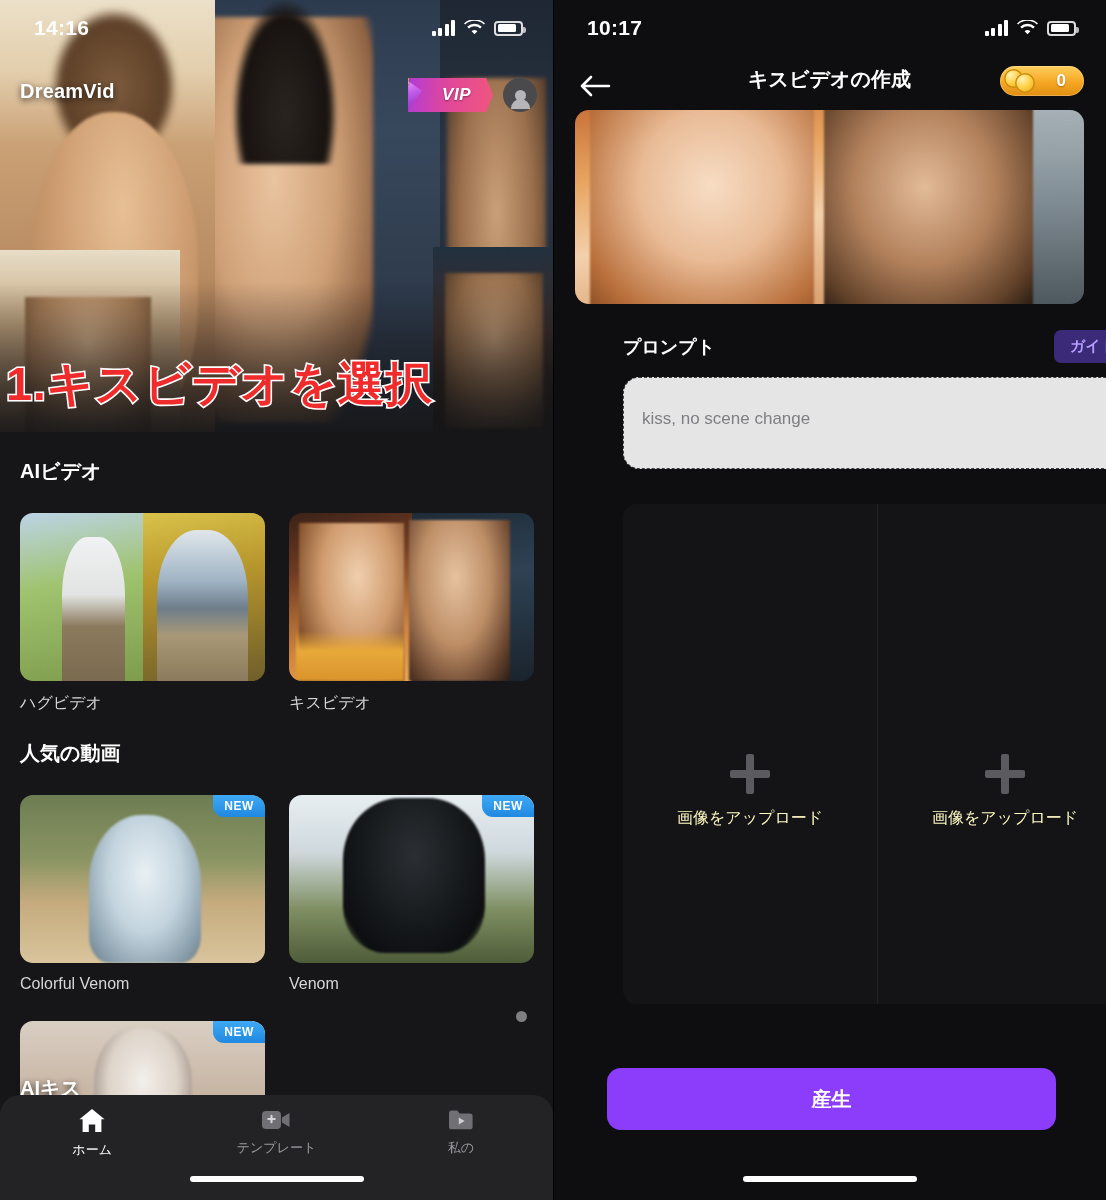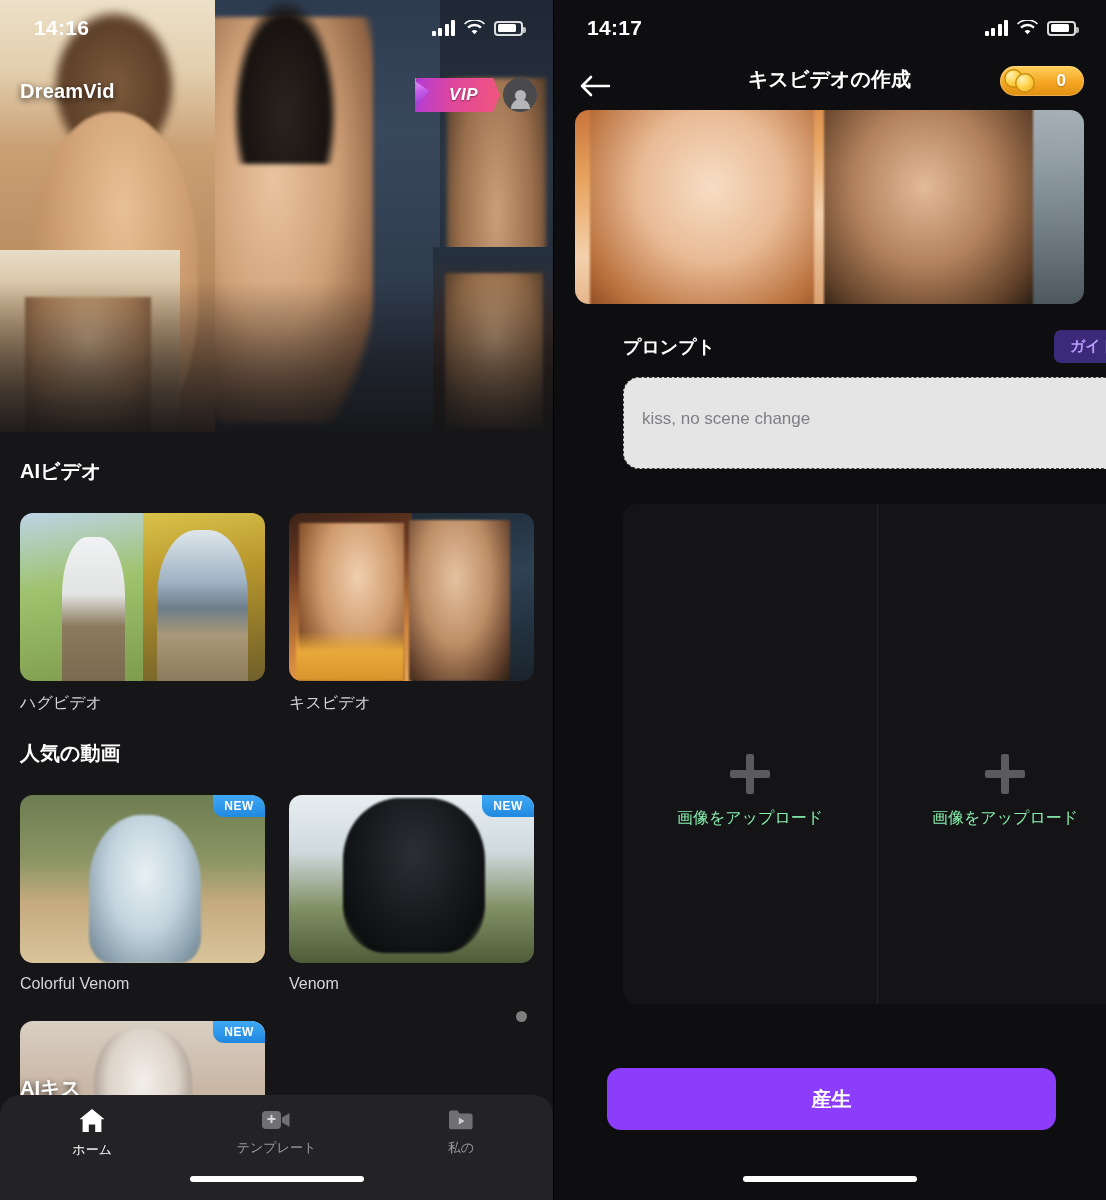--- a/index.html
+++ b/index.html
@@ -64,21 +64,21 @@
   .hp-thumb-r { position:absolute; right:0; bottom:0; width:120px; height:185px;
       background:linear-gradient(180deg,#22303f 0%,#3a2c2a 45%,#1a1410 100%); }
   .hp-thumb-r::after{content:"";position:absolute;left:10%;top:14%;width:82%;height:84%;
       background:radial-gradient(ellipse at 50% 42%, #c9a07a 0%, #8f6846 58%, #3d2c1e 100%);filter:blur(1.5px);}
   .hero-fade { position:absolute; left:0; right:0; bottom:0; height:150px;
       background:linear-gradient(180deg, rgba(20,20,22,0) 0%, rgba(20,20,22,.55) 58%, rgba(22,22,24,.92) 100%); }
 
   .brand { position:absolute; left:20px; top:80px; color:#fff; font-size:20px;
       font-weight:800; letter-spacing:.2px; text-shadow:0 2px 6px rgba(0,0,0,.75); z-index:12; }
 
-  .hero-badges { position:absolute; right:16px; top:78px; display:flex; align-items:flex-start; gap:3px; z-index:14; }
+  .hero-badges { position:absolute; right:16px; top:78px; display:flex; align-items:flex-start; gap:10px; z-index:14; }
   .vip { position:relative; height:34px; padding:0 22px 0 34px; display:flex; align-items:center;
       background:linear-gradient(95deg,#b13bd6 0%,#e0479b 45%,#f0567e 100%);
       clip-path: polygon(0 0, 92% 0, 100% 50%, 92% 100%, 0 100%);
       color:#fff; font-size:17px; font-weight:800; font-style:italic; letter-spacing:.5px;
       text-shadow:0 1px 2px rgba(0,0,0,.45); }
   .vip .gem { position:absolute; left:-14px; top:3px; width:28px; height:28px;
       background:linear-gradient(160deg,#f4a9ff 0%,#c25ae8 48%,#8d2fc0 100%);
       clip-path: polygon(50% 0,100% 36%,50% 100%,0 36%); }
   .vip .crown { position:absolute; left:-9px; top:-8px; font-size:15px; color:#ffc93c; }
   .avatar { width:34px; height:34px; border-radius:50%; background:#4a4a4d;
@@ -196,21 +196,21 @@
 
   .slots { margin-top:14px; height:500px; display:flex; background:#151517;
       border-radius:14px; overflow:hidden; }
   .slot { flex:1; position:relative; display:flex; flex-direction:column;
       align-items:center; justify-content:flex-start; padding-top:250px; background:#141416; }
   .slot + .slot { border-left:1.5px solid #242427; }
   .plus { width:40px; height:40px; position:relative; margin-bottom:14px; }
   .plus::before,.plus::after{content:"";position:absolute;background:#5a5a5f;border-radius:2px;}
   .plus::before{left:0;top:16px;width:40px;height:8px;}
   .plus::after{top:0;left:16px;width:8px;height:40px;}
-  .slot .sl-lbl { color:#86efac; font-size:16px; }
+  .slot .sl-lbl { color:#fef9c3; font-size:16px; }
 
   .gen-btn { position:absolute; left:54px; bottom:70px; width:449px; height:62px;
       border-radius:14px; background:#8b3dfb; color:#fff; font-size:20px; font-weight:700;
       display:flex; align-items:center; justify-content:center; }
 
   
   .anno { position:absolute; z-index:60; color:#ef2b2b; font-weight:800;
       -webkit-text-stroke: 3.2px #ffffff; paint-order: stroke fill;
       letter-spacing:.5px; white-space:nowrap; }
   .anno-1 { left:6px; top:353px; font-size:47px; }
@@ -344,26 +344,27 @@
       <div class="tab">
         <svg width="28" height="24" viewBox="0 0 28 24">
             <path d="M2 5.2a2.6 2.6 0 0 1 2.6-2.6h5.7l2.3 2.9H23a2.6 2.6 0 0 1 2.6 2.6v10.6A2.6 2.6 0 0 1 23 21.3H4.6A2.6 2.6 0 0 1 2 18.7z" fill="#6f6f74"></path>
             <path d="M11.8 9.4 17.6 13l-5.8 3.6z" fill="#cfcfd3"></path>
           </svg>
         <span class="lbl">私の</span>
       </div>
     </div>
     <div class="home-indicator"></div>
 
+    <div class="anno anno-1">1.キスビデオを選択</div>
   </div>
 
   <div class="phone right">
 
     <div class="statusbar">
-      <div class="st-time">14:17</div>
+      <div class="st-time">10:17</div>
       <div class="st-icons">
         <span class="sig">
             <i></i>
             <i></i>
             <i></i>
             <i></i>
           </span>
         <span class="wifi">
           <svg width="21" height="16" viewBox="0 0 21 16">
               <path d="M10.5 14.3 7.6 11.2a4.3 4.3 0 0 1 5.8 0zM4.9 8.5a8.2 8.2 0 0 1 11.2 0l1.7-1.8a10.6 10.6 0 0 0-14.6 0zM1.1 4.6a13.7 13.7 0 0 1 18.8 0l1.1-1.2A15.3 15.3 0 0 0 0 3.4z" fill="#fff"></path>

